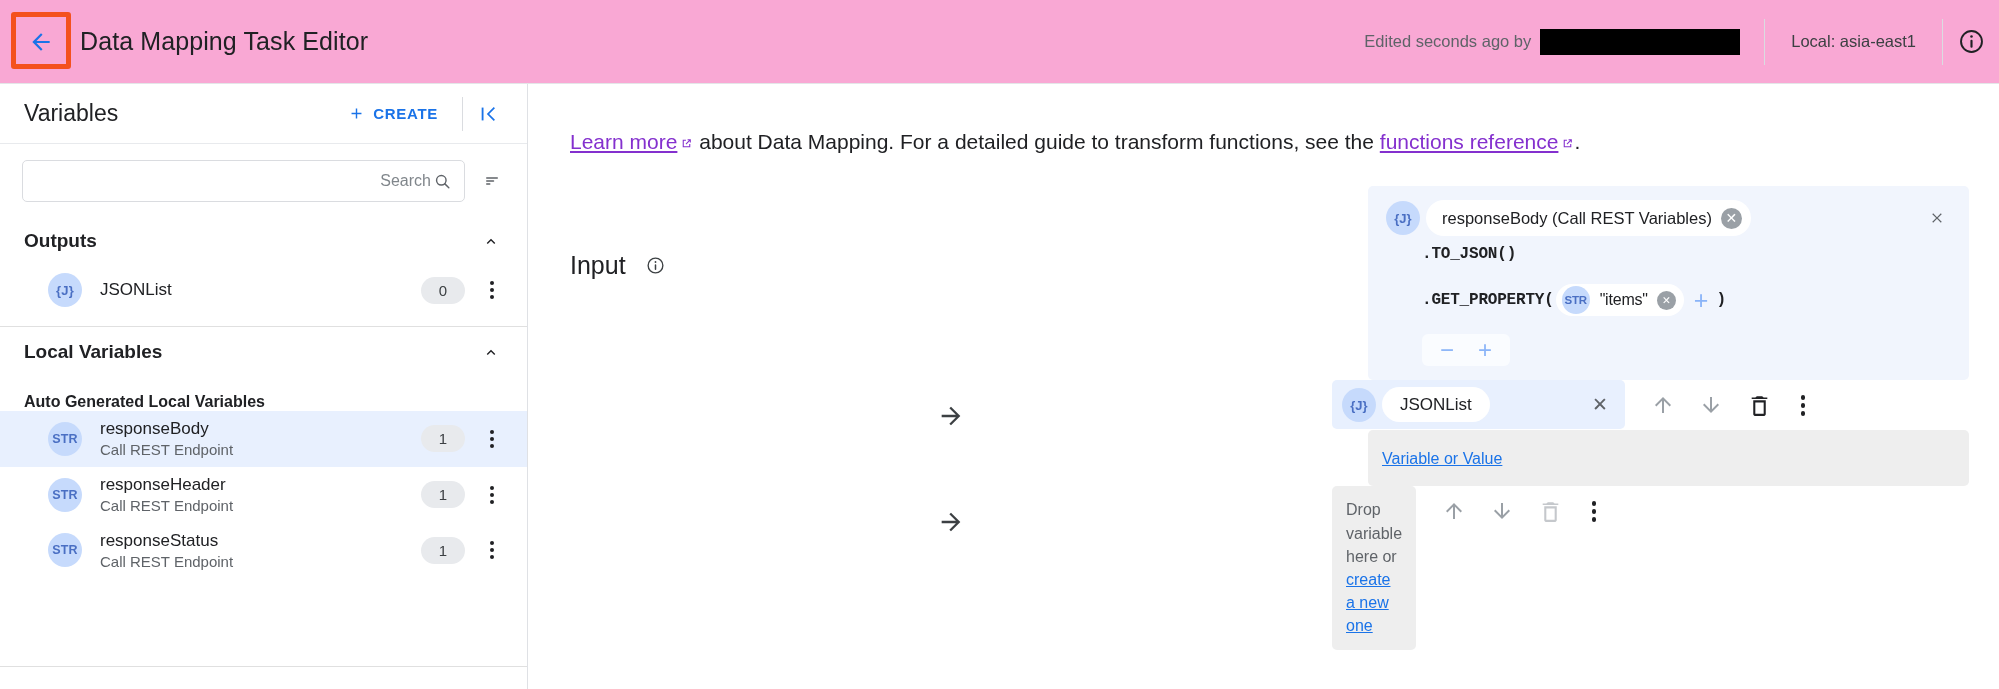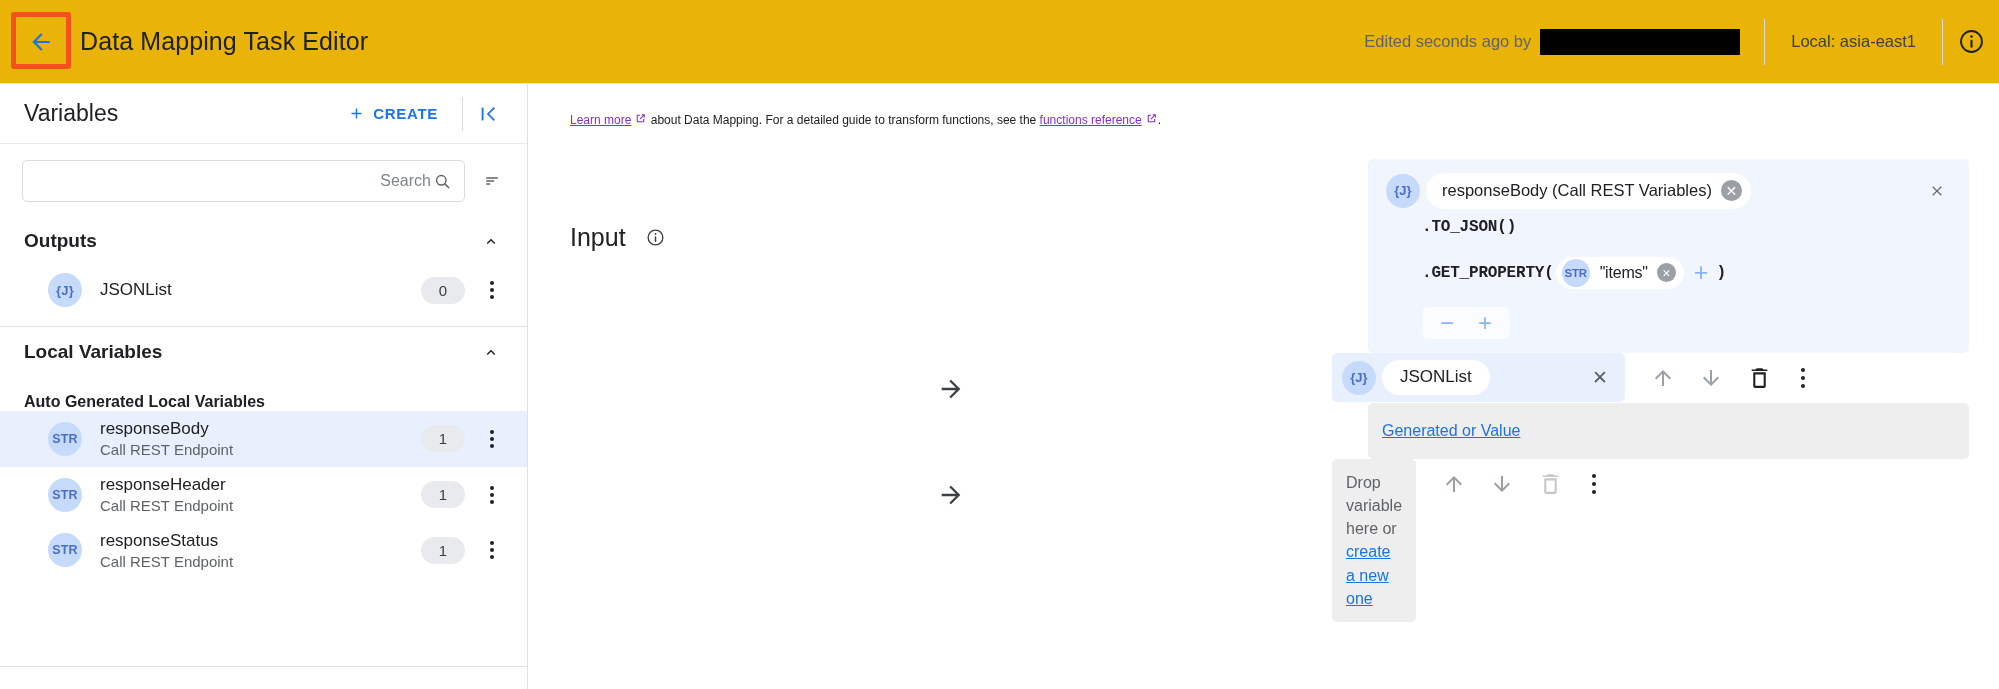--- a/index.html
+++ b/index.html
@@ -17,21 +17,21 @@
     display: flex; flex-direction: column;
     background: #fff;
   }
 
   
   .header {
     height: 84px;
     flex: 0 0 84px;
     display: flex;
     align-items: center;
-    background: #eab308;
+    background: #f9a8d4;
     border-bottom: 1px solid #e4e6e8;
     position: relative;
   }
   .back-highlight {
     position: absolute;
     left: 11px; top: 12px;
     width: 60px; height: 57px;
     border: 5px solid #f4511e;
     border-radius: 3px;
     pointer-events: none;
@@ -270,24 +270,25 @@
   .sidebar-footer { height: 22px; }
 
   
   .main {
     flex: 1 1 auto;
     min-width: 0;
     padding: 28px 30px 0 42px;
     overflow: hidden;
   }
   .learn-line {
-    font-size: 12px;
+    font-size: 21px;
     color: #202124;
     margin-bottom: 30px;
     line-height: 1.4;
+    margin-top: 15px;
   }
   .ext-link {
     color: #8430ce;
     text-decoration: underline;
     cursor: pointer;
   }
   .ext-icon {
     display: inline-block;
     vertical-align: -1px;
     margin-left: 3px;
@@ -741,21 +742,21 @@
               </span>
             </button>
           </div>
         </div>
 
         <div class="row2-spacer"></div>
         <div class="row2-spacer"></div>
         <div class="row2-spacer"></div>
 
         <div class="dropzone" style="width:auto;min-height:56px;display:flex;align-items:center;">
-          <span class="dz-link">Generated or Value</span>
+          <span class="dz-link">Variable or Value</span>
         </div>
 
         <div class="arrow-col second">
           <svg width="28" height="28" viewBox="0 0 24 24">
             <path d="M4 11h12.2l-5.6-5.6L12 4l8 8-8 8-1.4-1.4 5.6-5.6H4z" fill="#3c4043"></path>
           </svg>
         </div>
 
         <div class="output-wrap">
           <div class="dropzone">

